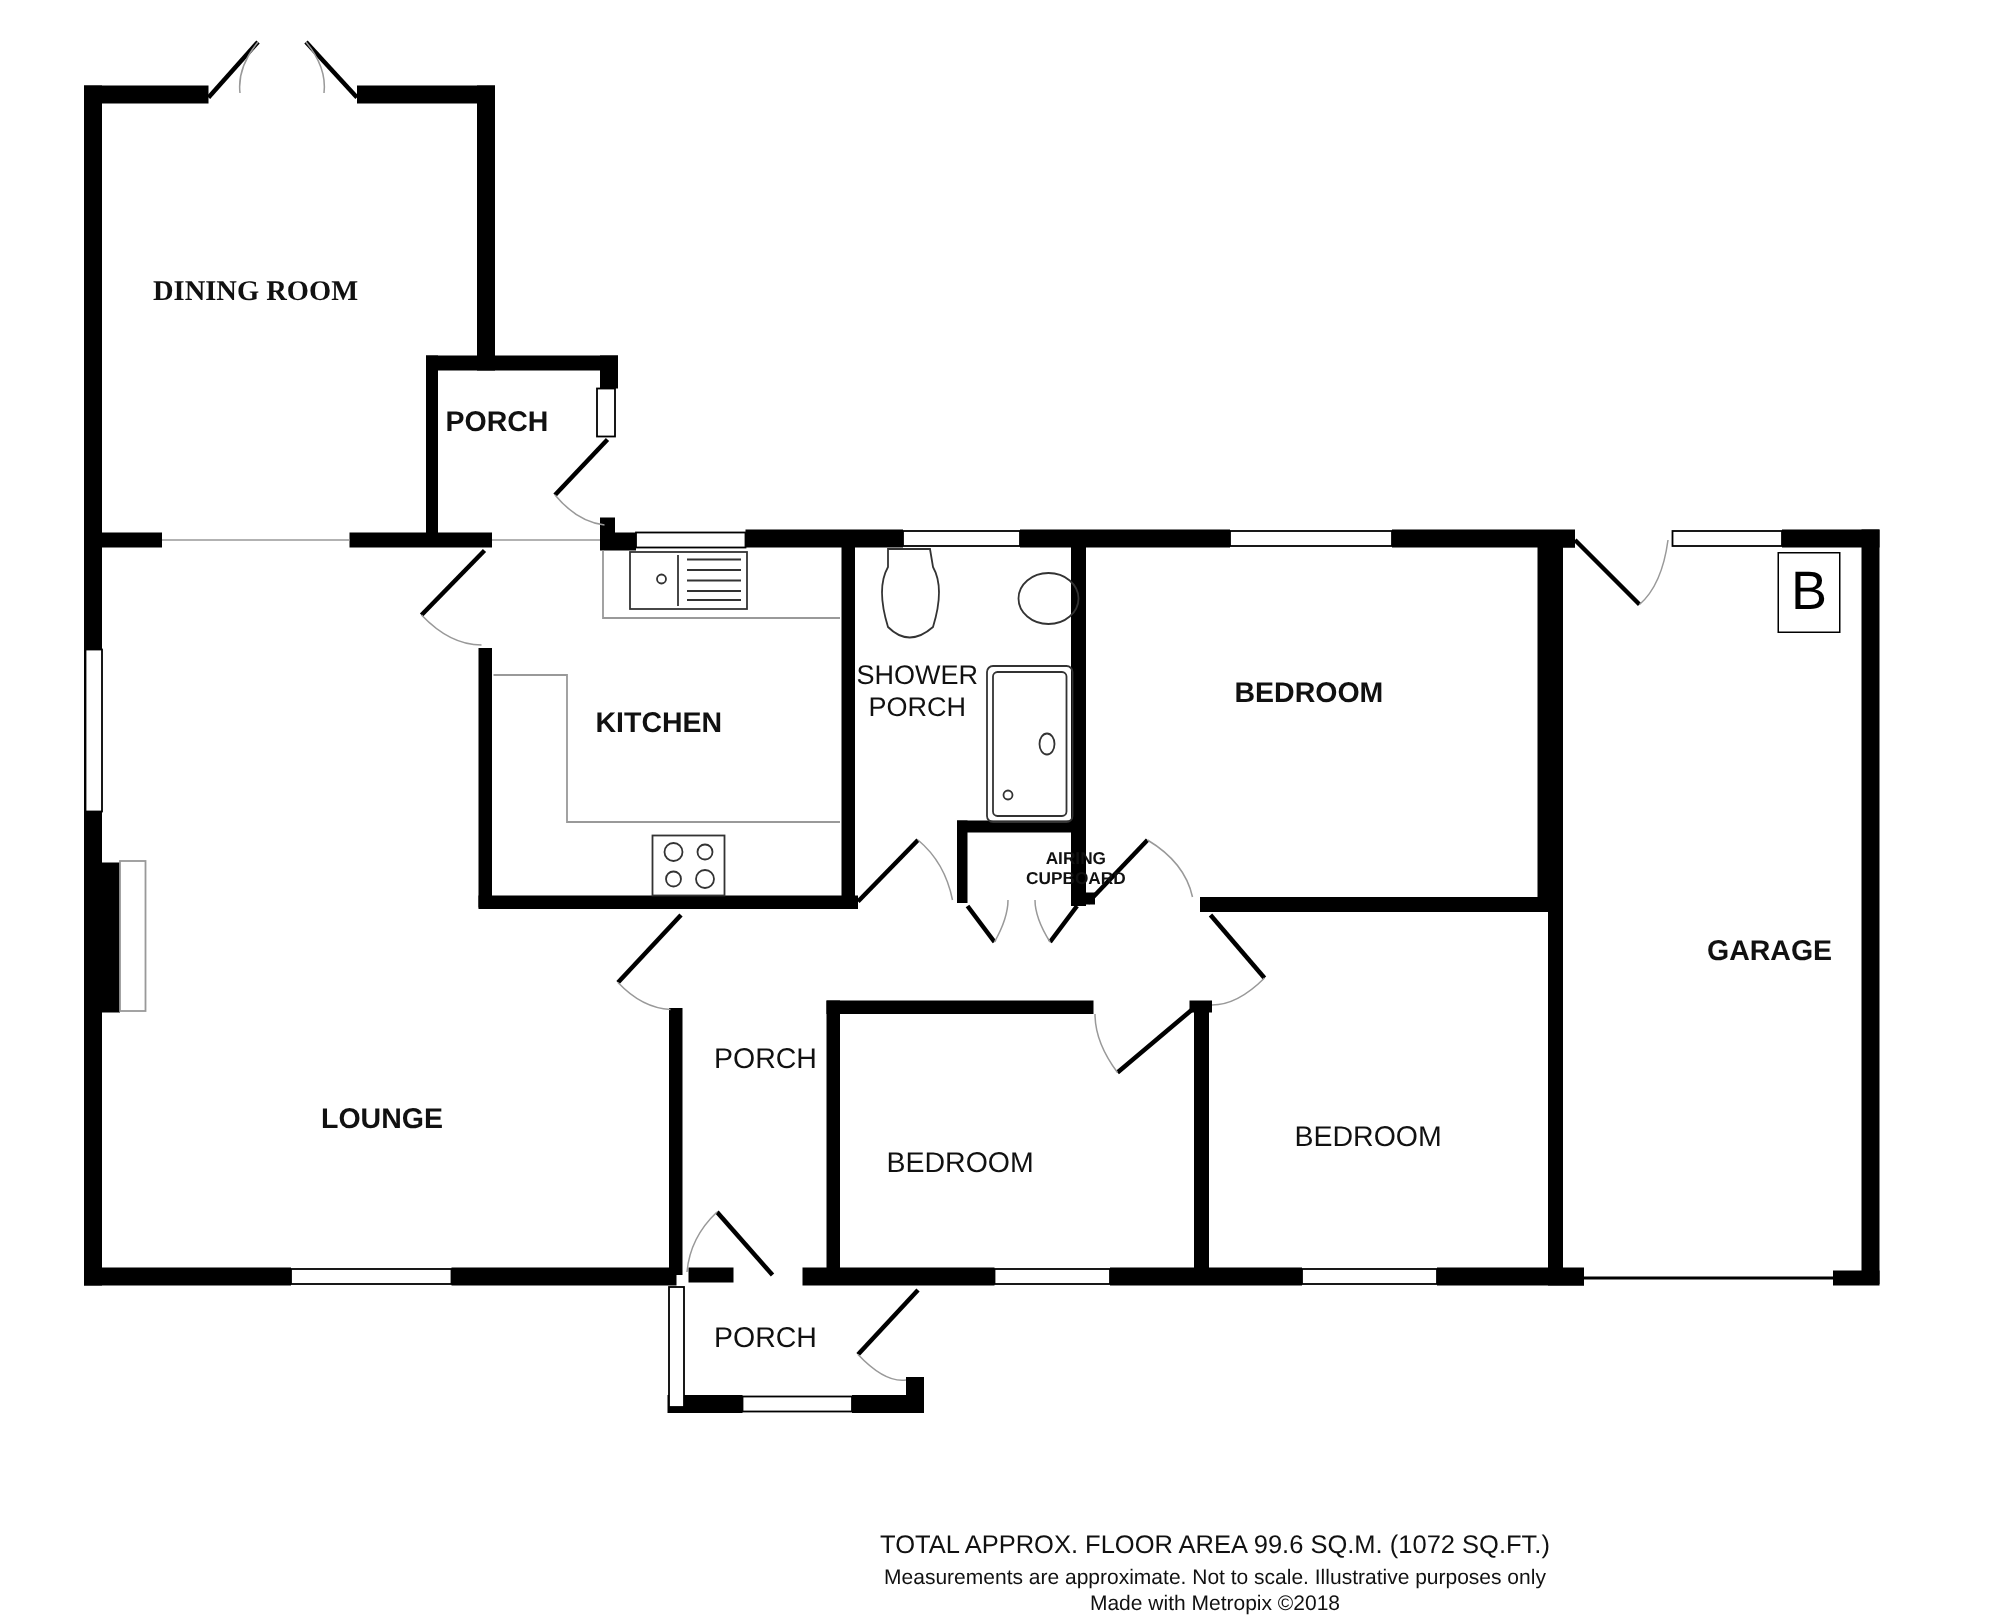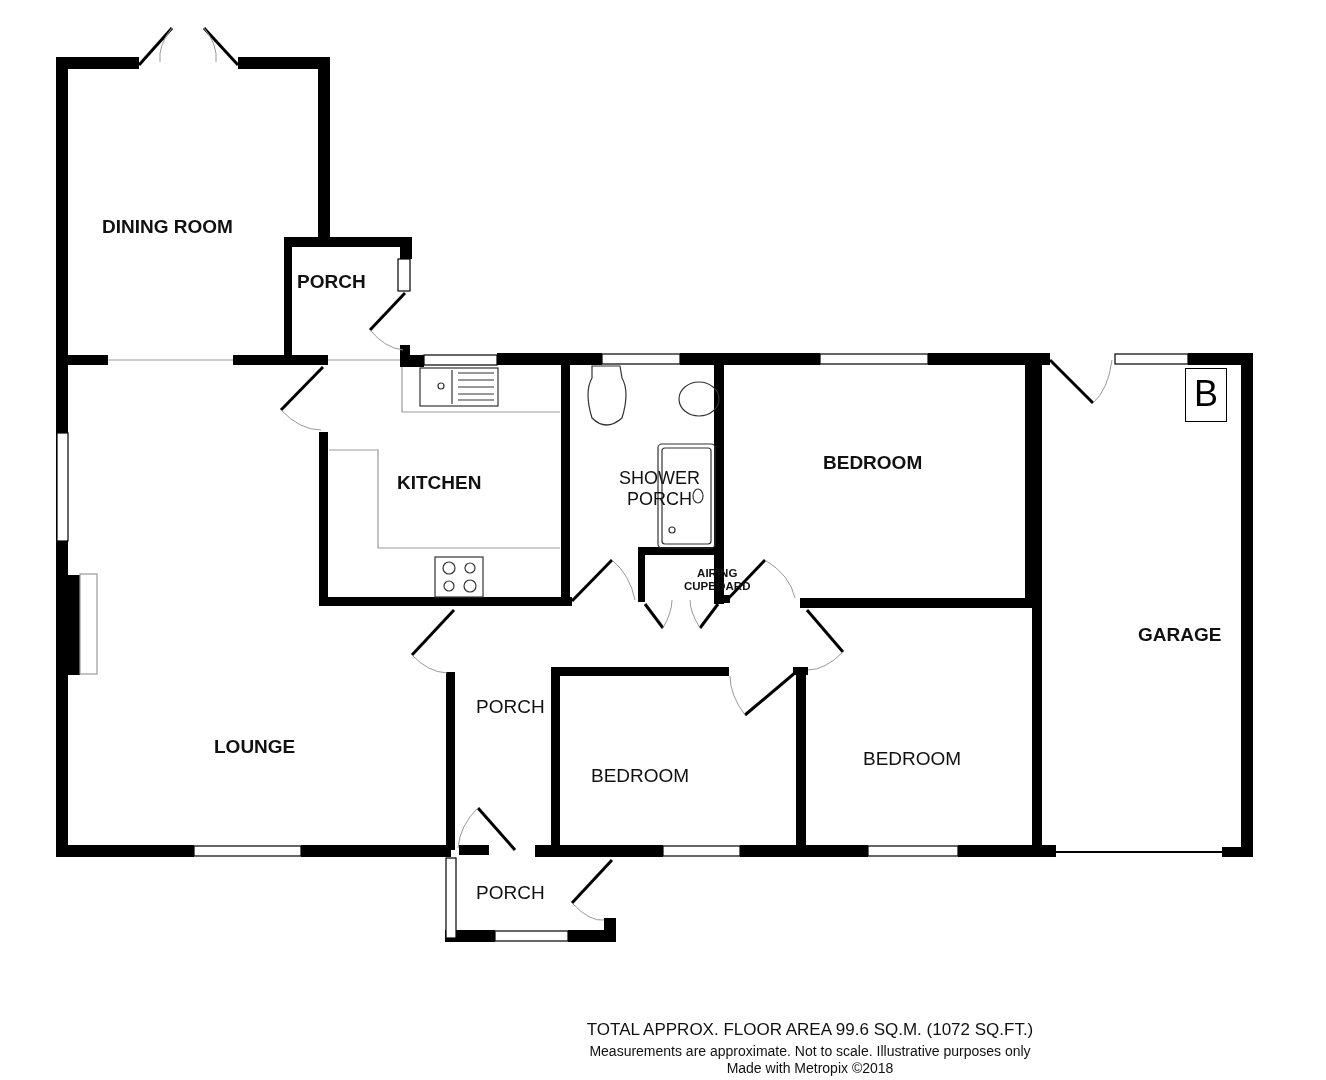--- a/index.html
+++ b/index.html
@@ -161,24 +161,24 @@
     <rect x="662" y="448" width="49" height="96" rx="3" stroke="#333"></rect>
     <circle cx="672" cy="530" r="3" stroke="#333"></circle>
     <ellipse cx="698" cy="496" rx="5" ry="7" stroke="#333"></ellipse>
 
     <rect x="80" y="574" width="17" height="100"></rect>
   </g>
 </svg>
 
 <div class="boiler">B</div>
 
-<div class="room-label" style="left:102px;top:216px;">DINING ROOM</div>
+<div class="room-label" style="left:102px;top:184px;font-family:Liberation Serif, serif;">DINING ROOM</div>
 <div class="room-label" style="left:297px;top:271px;">PORCH</div>
 <div class="room-label" style="left:397px;top:472px;">KITCHEN</div>
-<div class="room-label light" style="left:571px;top:468px;font-size:18px;line-height:21px;text-align:center;padding-left:48px;">
+<div class="room-label light" style="left:571px;top:440px;font-size:18px;line-height:21px;text-align:center;">
   <div>SHOWER</div>
   <div>PORCH</div>
 </div>
 <div class="room-label small" style="left:648px;top:567px;margin-left:36px;">
   <div>AIRING</div>
   <div>CUPBOARD</div>
 </div>
 <div class="room-label" style="left:823px;top:452px;">BEDROOM</div>
 <div class="room-label" style="left:1095px;top:624px;margin-left:43px;">GARAGE</div>
 <div class="room-label" style="left:214px;top:705px;margin-top:31px;">LOUNGE</div>

